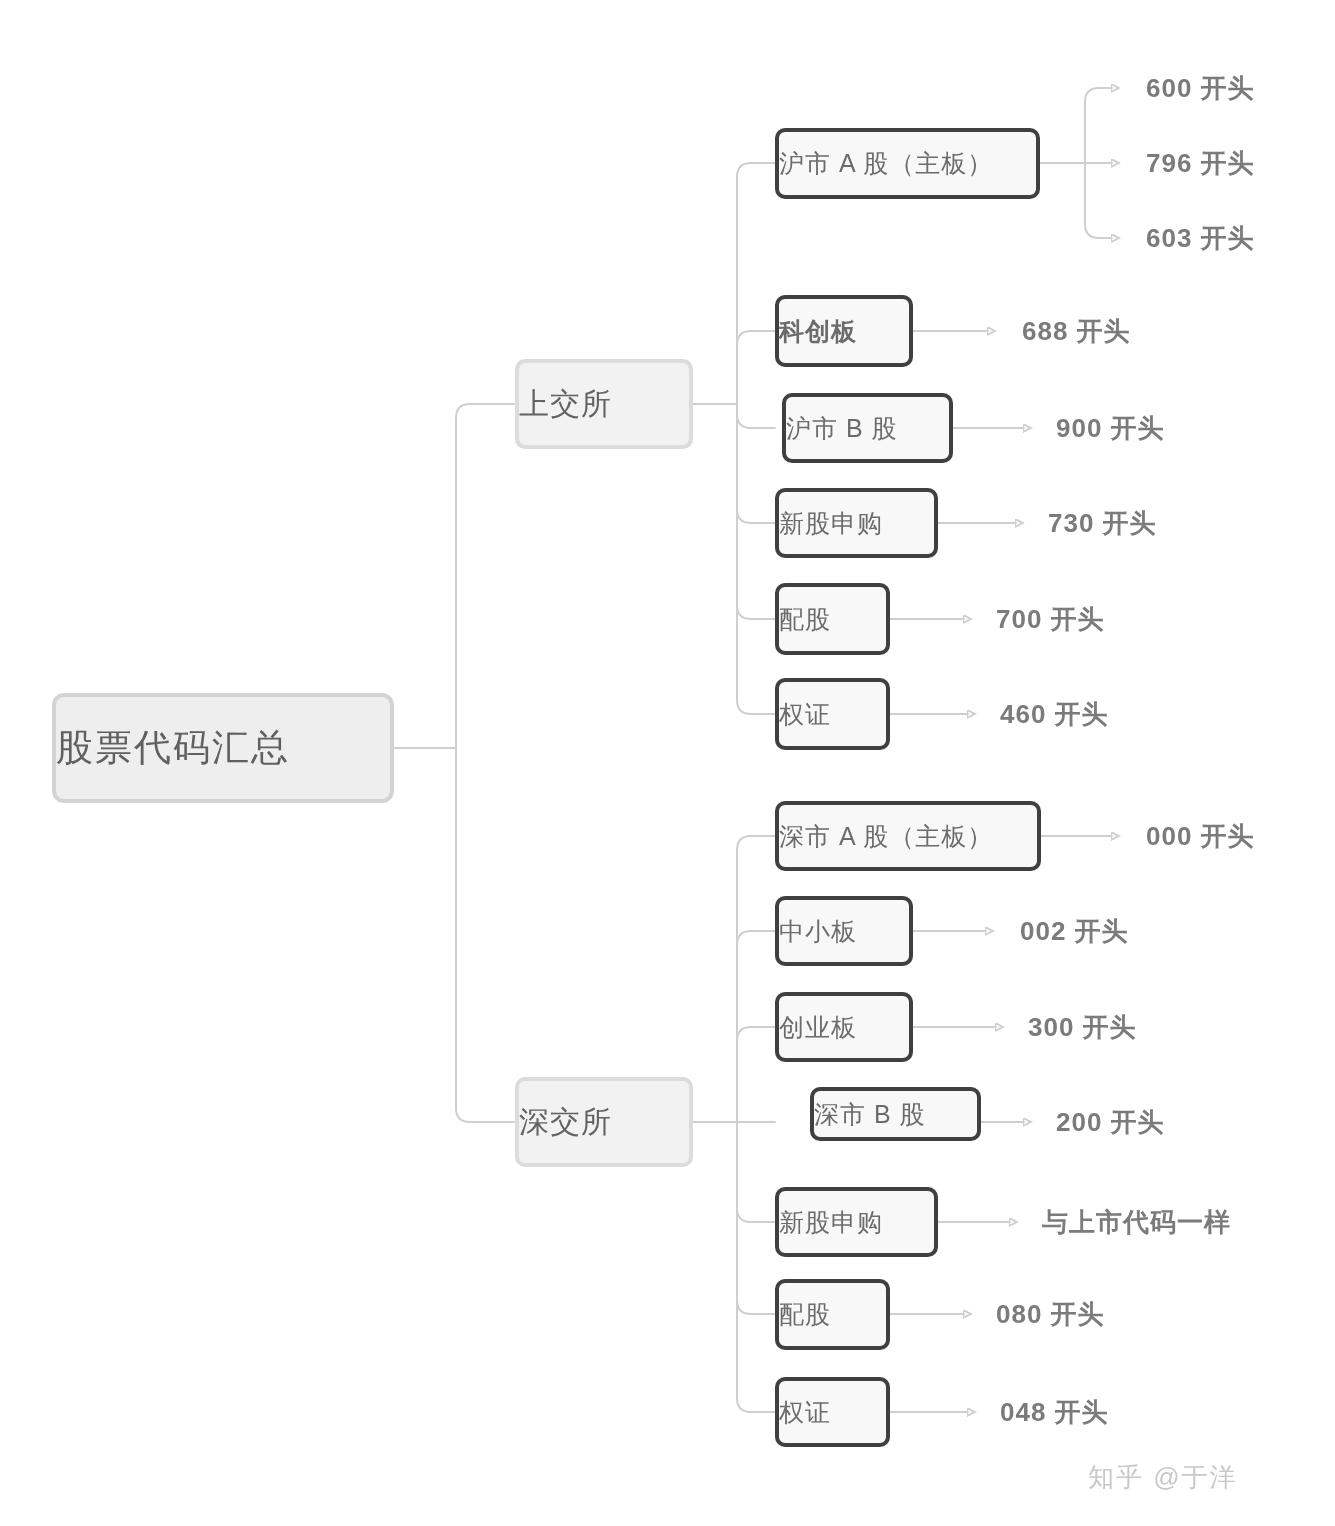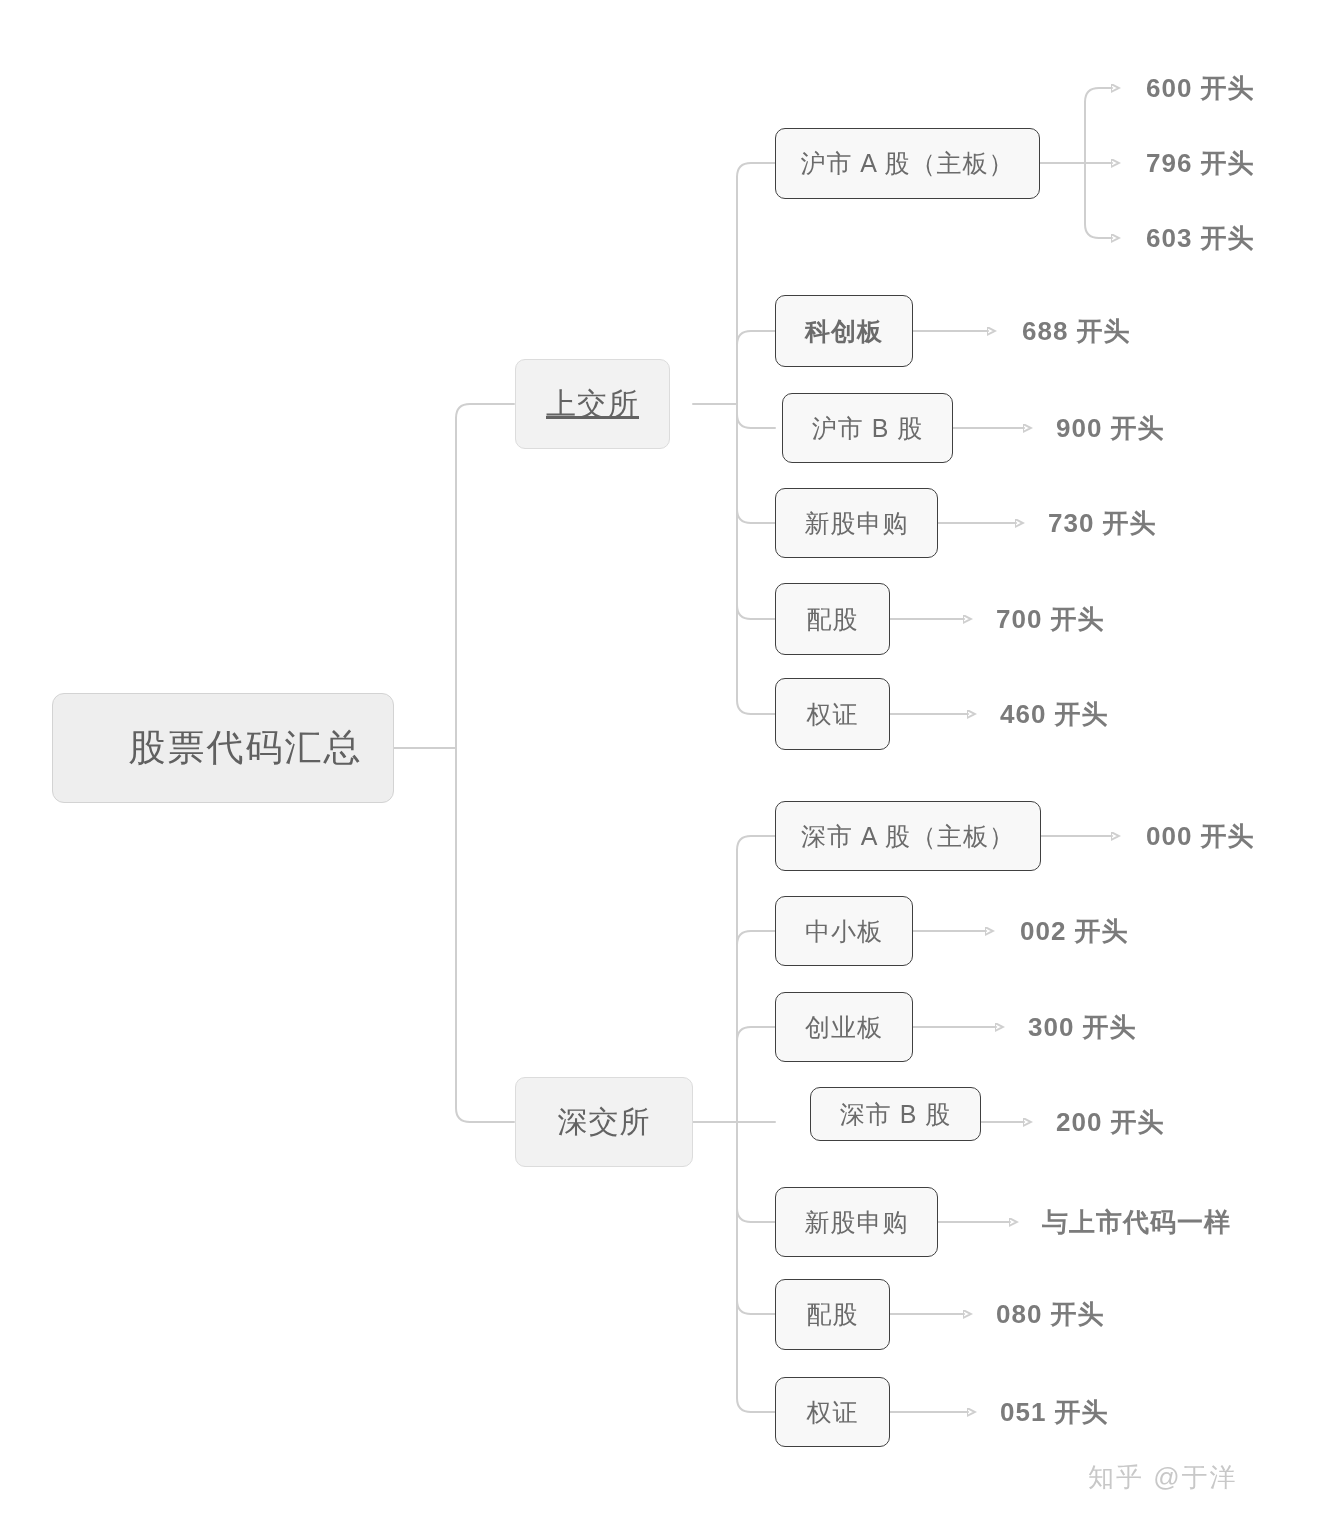--- a/index.html
+++ b/index.html
@@ -10,37 +10,35 @@
     background: #ffffff;
     font-family: "Liberation Sans", sans-serif;
     overflow: hidden;
   }
   .wires { position: absolute; left: 0; top: 0; }
   .wires path { fill: none; stroke: #cfcfcf; stroke-width: 2; stroke-linecap: round; }
   .box {
     position: absolute;
     display: flex;
     align-items: center;
-    justify-content: center;
     box-sizing: border-box;
     background: #f8f8f8;
-    border: 1px solid #404040;
+    border: 4px solid #404040;
     border-radius: 10px;
     color: #6b6b6b;
     letter-spacing: 1px;
     white-space: nowrap;
   }
   .box.root {
     background: #eeeeee;
     border-color: #d3d3d3;
     font-size: 37px;
     color: #606060;
     letter-spacing: 2px;
     border-radius: 12px;
-    padding-left: 45px;
   }
   .box.branch {
     background: #f2f2f2;
     border-color: #dcdcdc;
     font-size: 30px;
     color: #636363;
   }
   .box.child { font-size: 25px; }
   .leaf {
     position: absolute;
@@ -118,21 +116,21 @@
       <path d="M938 1222 H1010" marker-end="url(#arrow)"></path>
       <path d="M890 1314 H964" marker-end="url(#arrow)"></path>
       <path d="M890 1412 H968" marker-end="url(#arrow)"></path>
     </g>
   </svg>
 
   <div class="box root" style="left:52px; top:693px; width:342px; height:110px;">
     <span>股票代码汇总</span>
   </div>
 
-  <div class="box branch" style="left:515px; top:359px; width:155px; height:90px;text-decoration:underline;">
+  <div class="box branch" style="left:515px; top:359px; width:178px; height:90px;">
     <span>上交所</span>
   </div>
 
   <div class="box branch" style="left:515px; top:1077px; width:178px; height:90px;">
     <span>深交所</span>
   </div>
 
   <div class="box child" style="left:775px; top:128px; width:265px; height:71px;">
     <span>沪市 A 股（主板）</span>
   </div>
@@ -182,17 +180,17 @@
   <div class="box child" style="left:775px; top:1377px; width:115px; height:70px;">
     <span>权证</span>
   </div>
 
   <span class="leaf" style="left:1146px; top:836px;">000 开头</span>
   <span class="leaf" style="left:1020px; top:931px;">002 开头</span>
   <span class="leaf" style="left:1028px; top:1027px;">300 开头</span>
   <span class="leaf" style="left:1056px; top:1122px;">200 开头</span>
   <span class="leaf" style="left:1042px; top:1222px;">与上市代码一样</span>
   <span class="leaf" style="left:996px; top:1314px;">080 开头</span>
-  <span class="leaf" style="left:1000px; top:1412px;">051 开头</span>
+  <span class="leaf" style="left:1000px; top:1412px;">048 开头</span>
 
   <div class="watermark" style="left:1088px; top:1460px;">知乎 @于洋</div>
 
 </div>
 
 </body></html>

